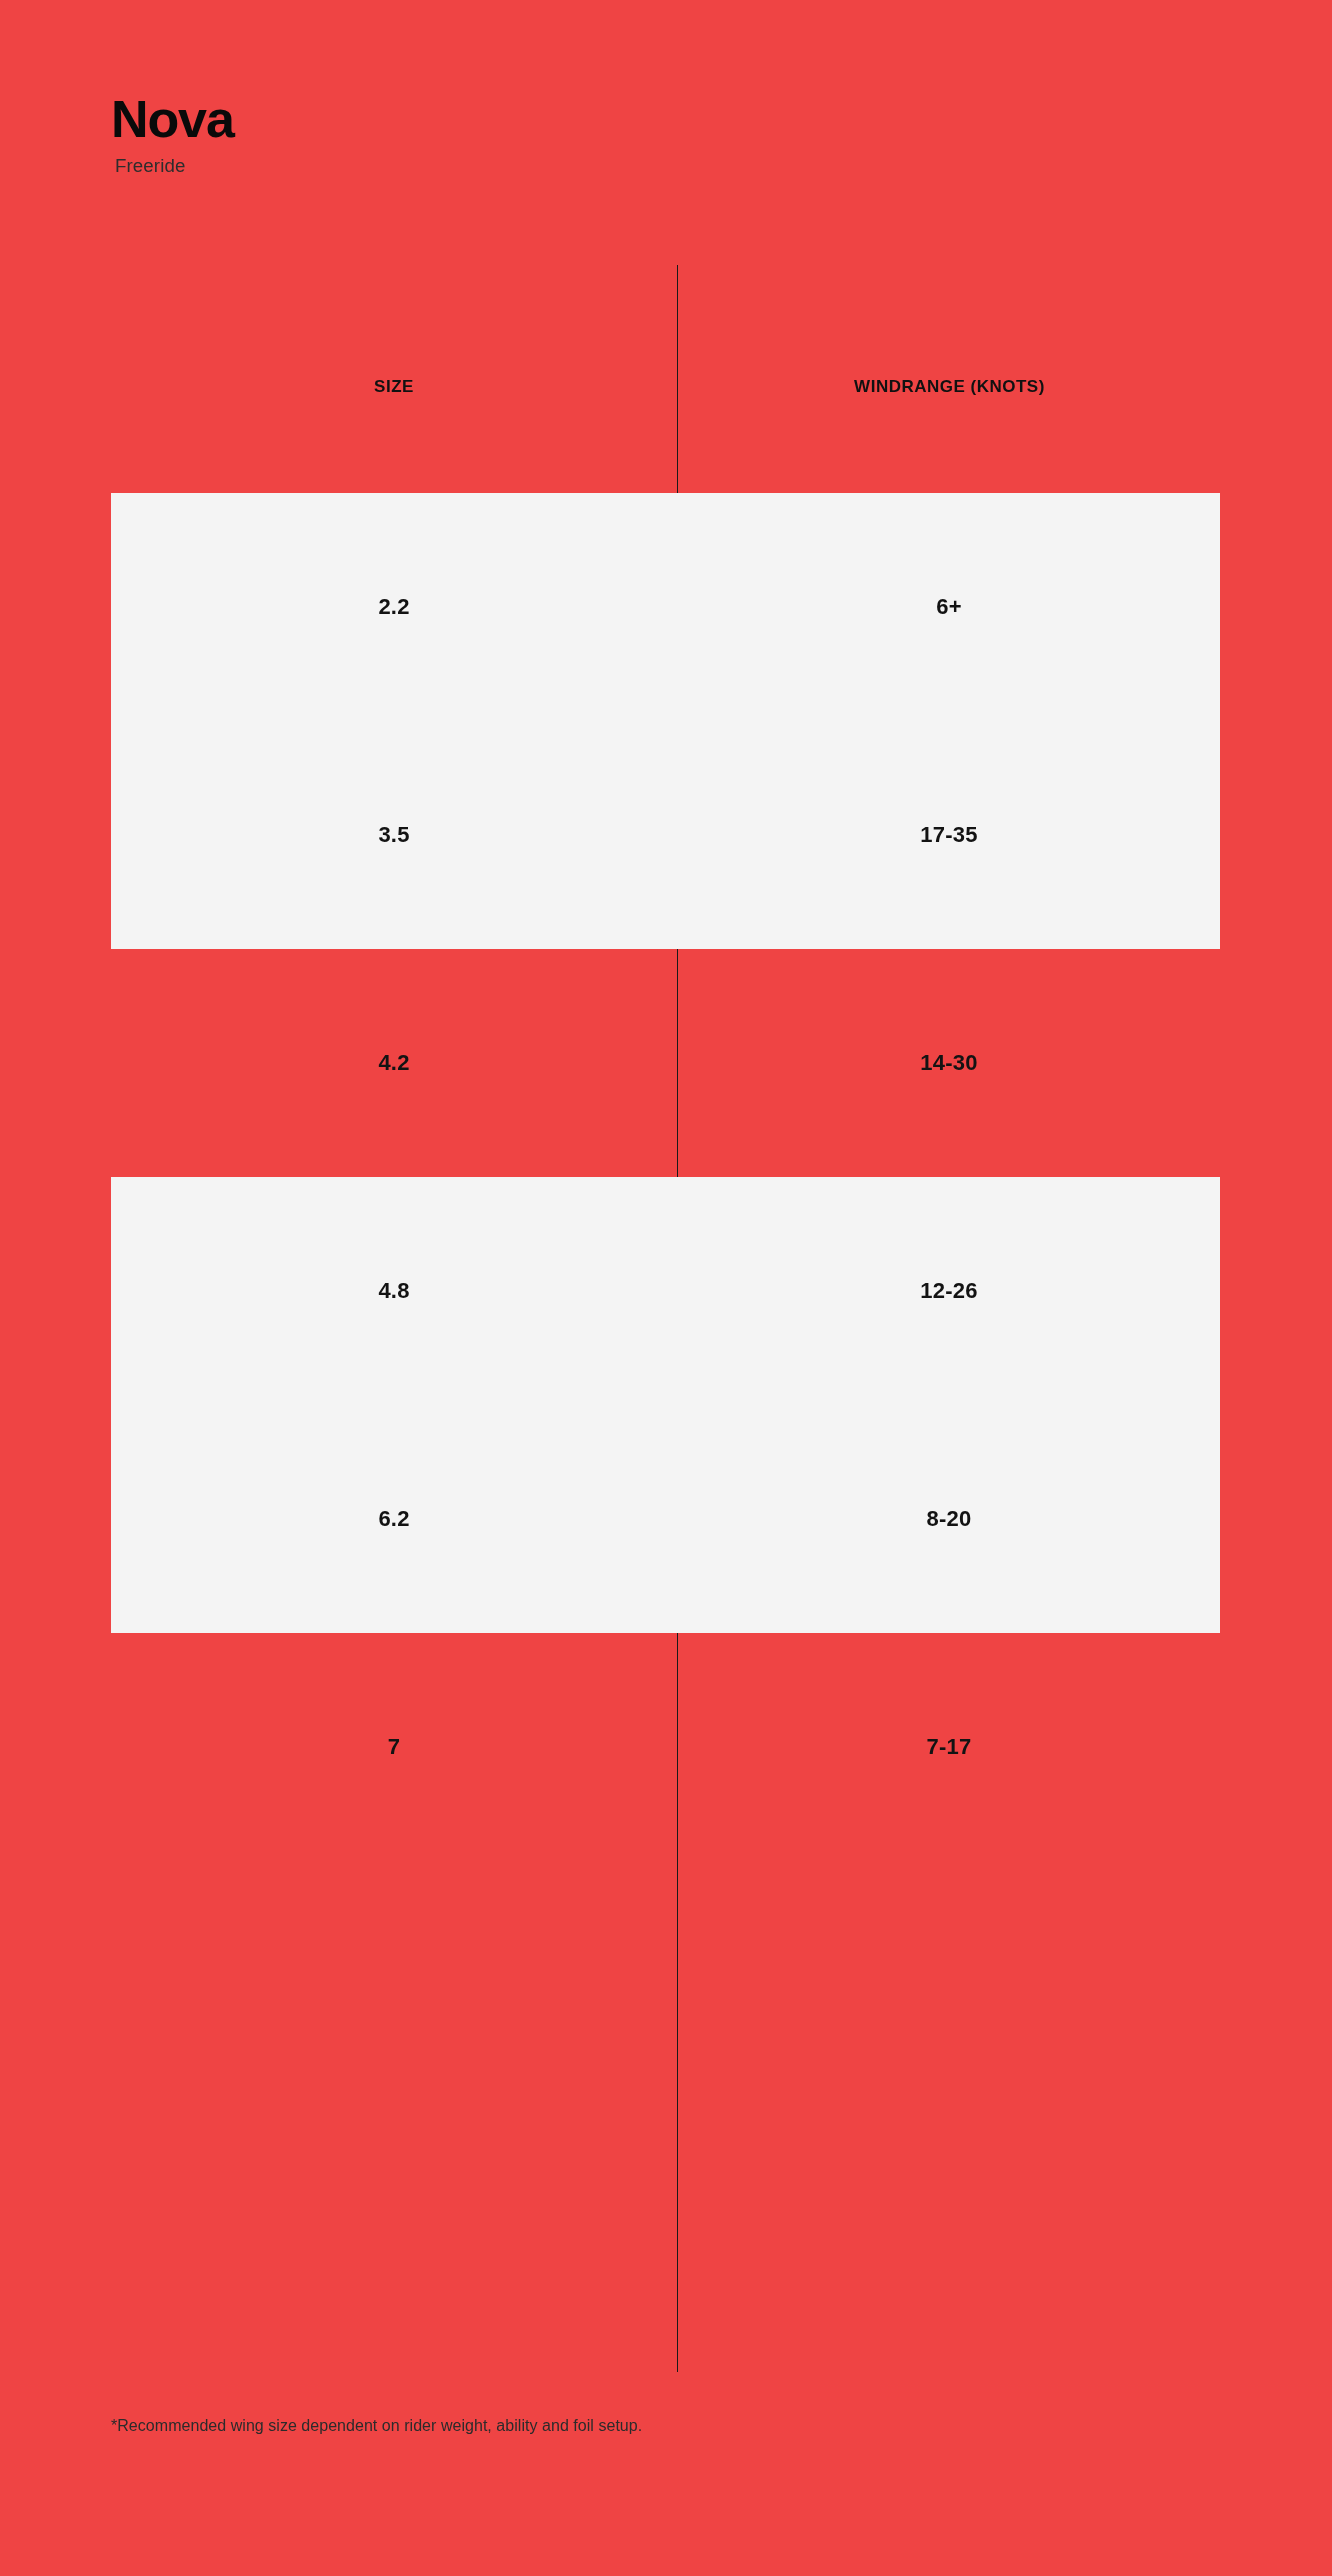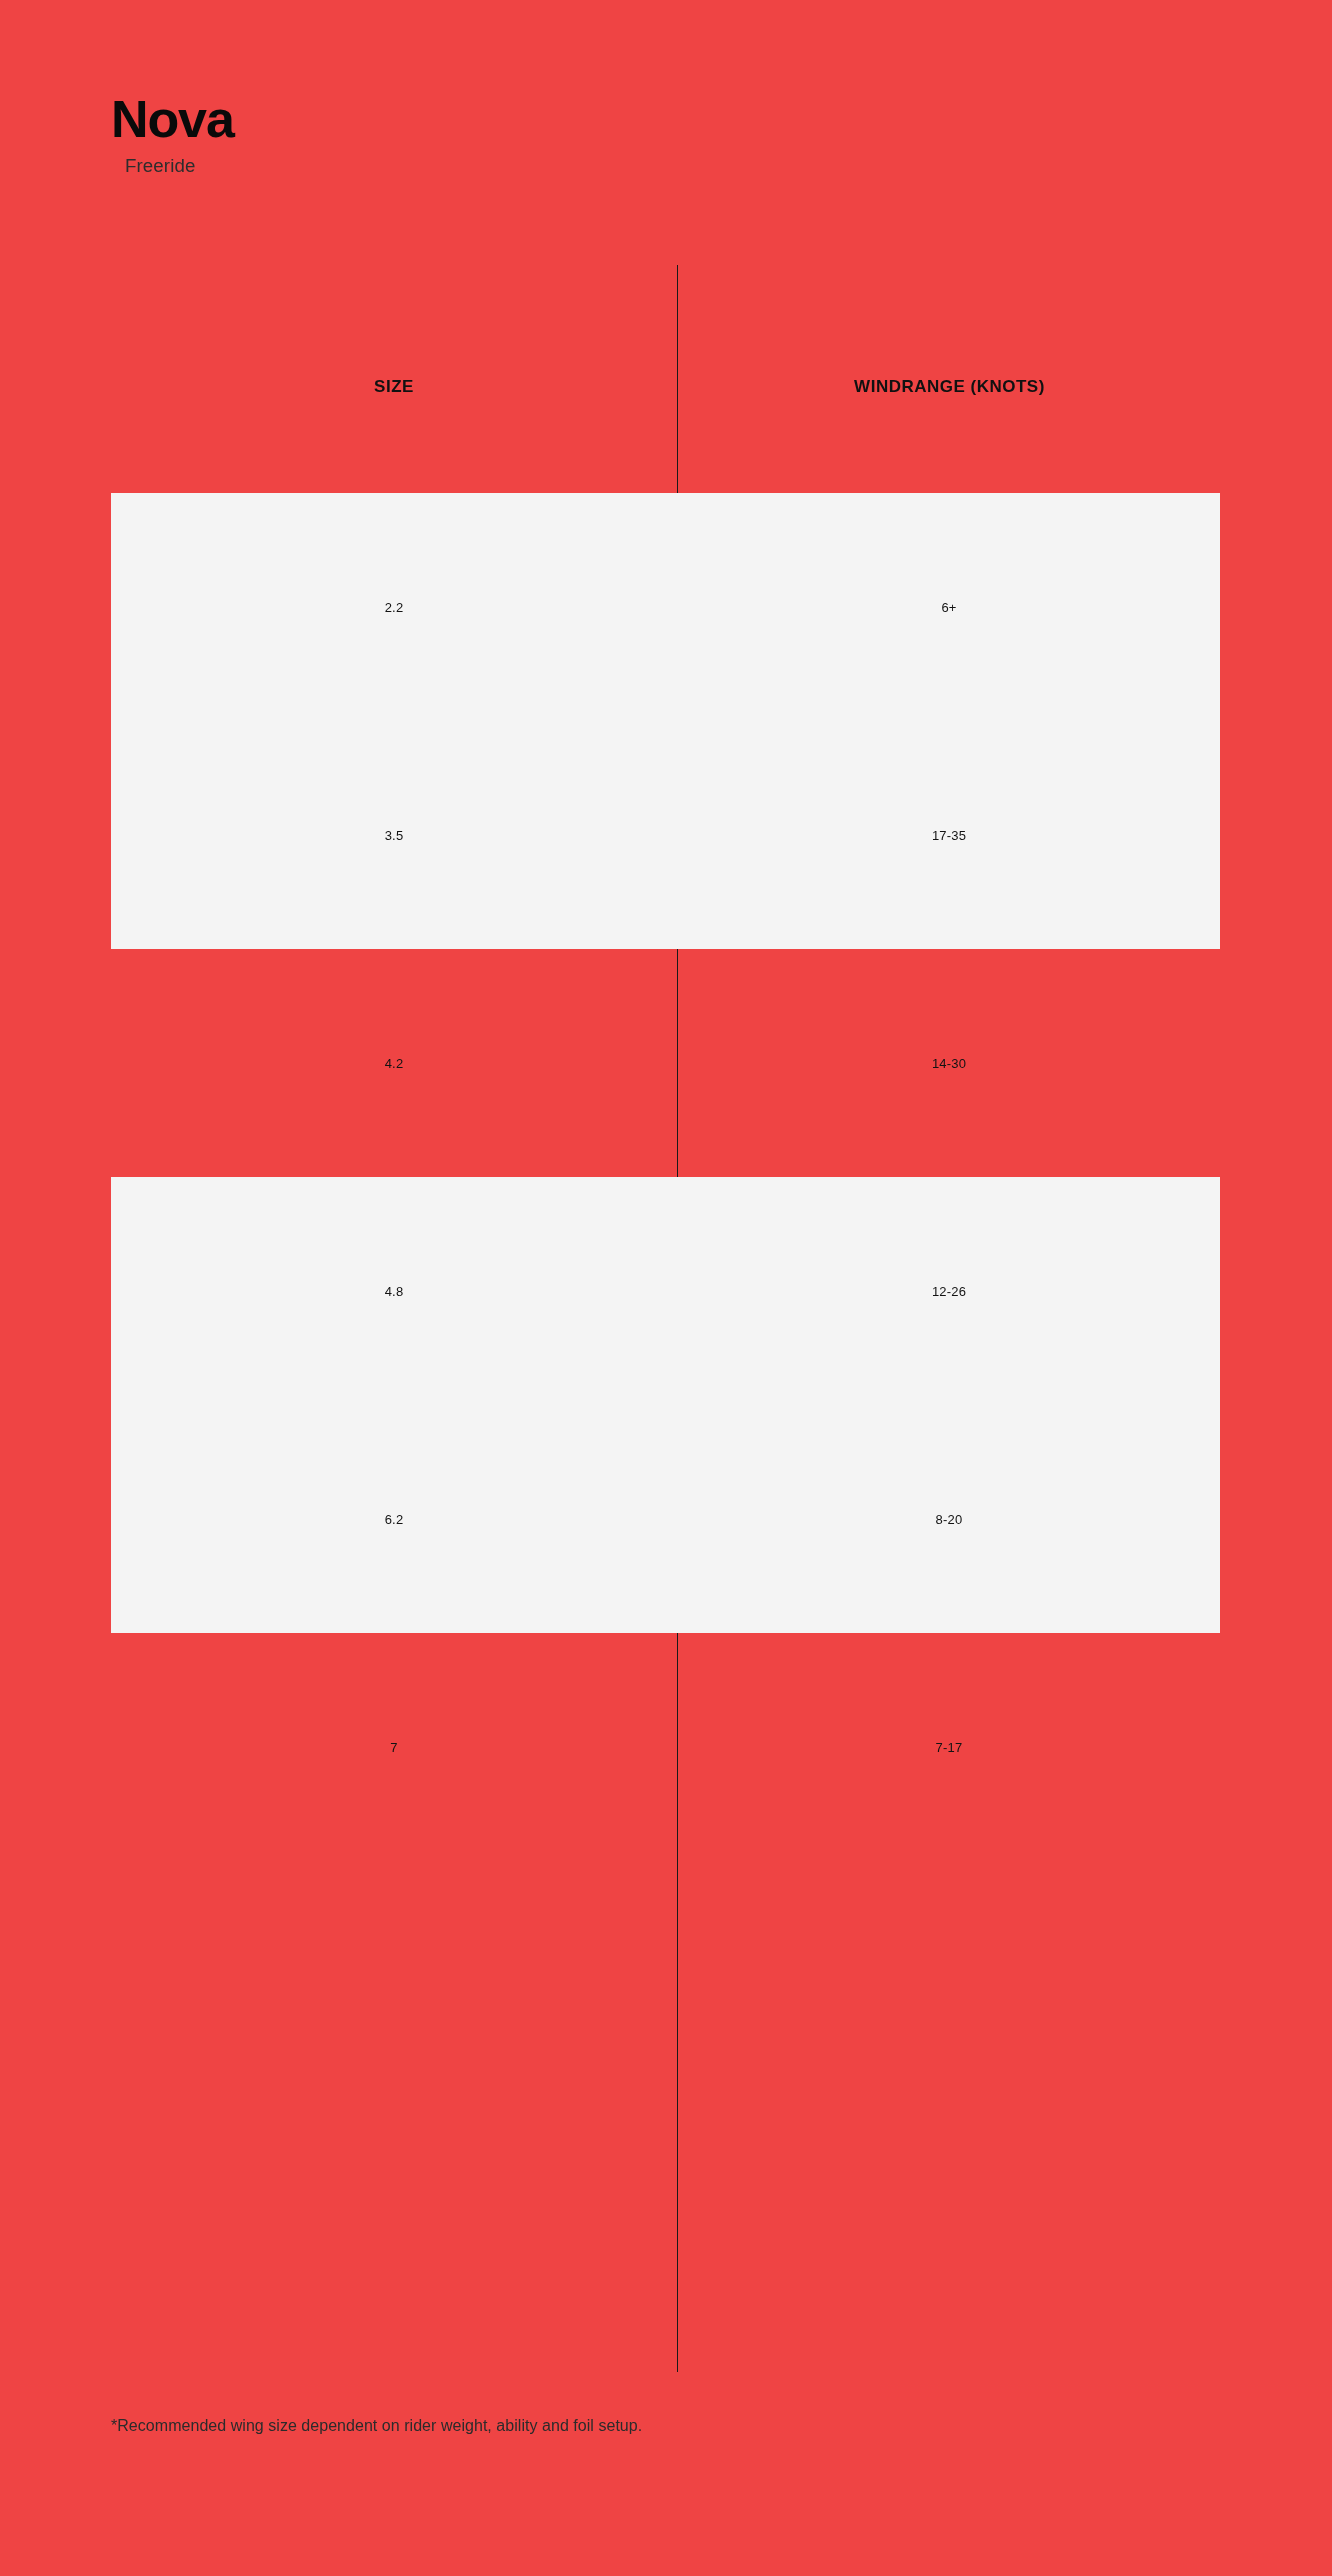--- a/index.html
+++ b/index.html
@@ -36,21 +36,21 @@
     color: #0a0a0a;
     line-height: 1.02;
     margin: 0;
     font-family: "Liberation Sans", sans-serif;
   }
   .subtitle {
     font-size: 18.7px;
     font-weight: 400;
     color: #2d2d2d;
     line-height: 1.2;
-    margin: 9px 0 0 14px;
+    margin: 9px 0 0 4px;
     letter-spacing: 0.1px;
   }
 
   
   .table {
     position: absolute;
     left: 0;
     top: 0;
     width: 1332px;
   }
@@ -96,22 +96,22 @@
     height: 228px;
     display: flex;
     align-items: center;
     background: transparent;
   }
   .row.shaded {
     background: #f4f4f4;
   }
   .cell {
     text-align: center;
-    font-size: 13px;
-    font-weight: 400;
+    font-size: 22px;
+    font-weight: 700;
     color: #131313;
     letter-spacing: 0.2px;
     line-height: 1;
   }
   .cell.size-cell { flex: 0 0 566px; }
   .cell.wind-cell { flex: 0 0 544px; }
 
   
   .footnote {
     position: absolute;

